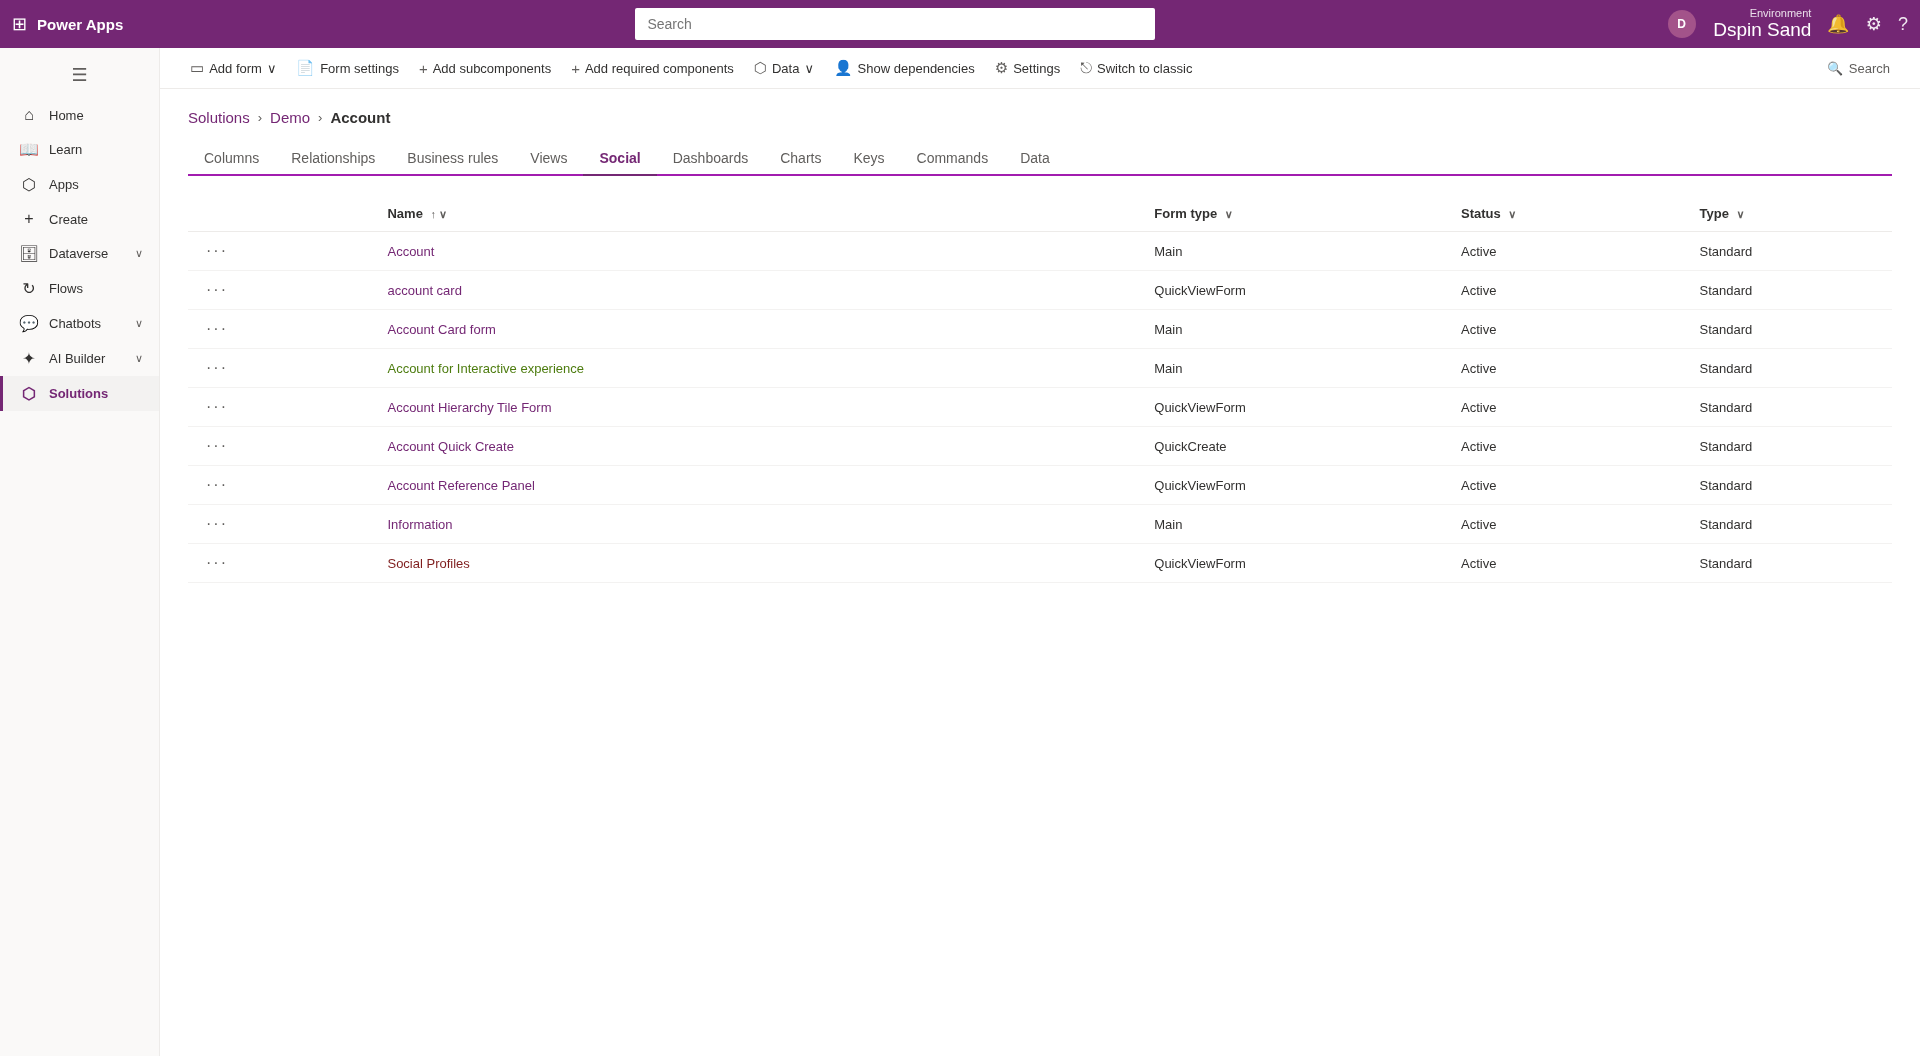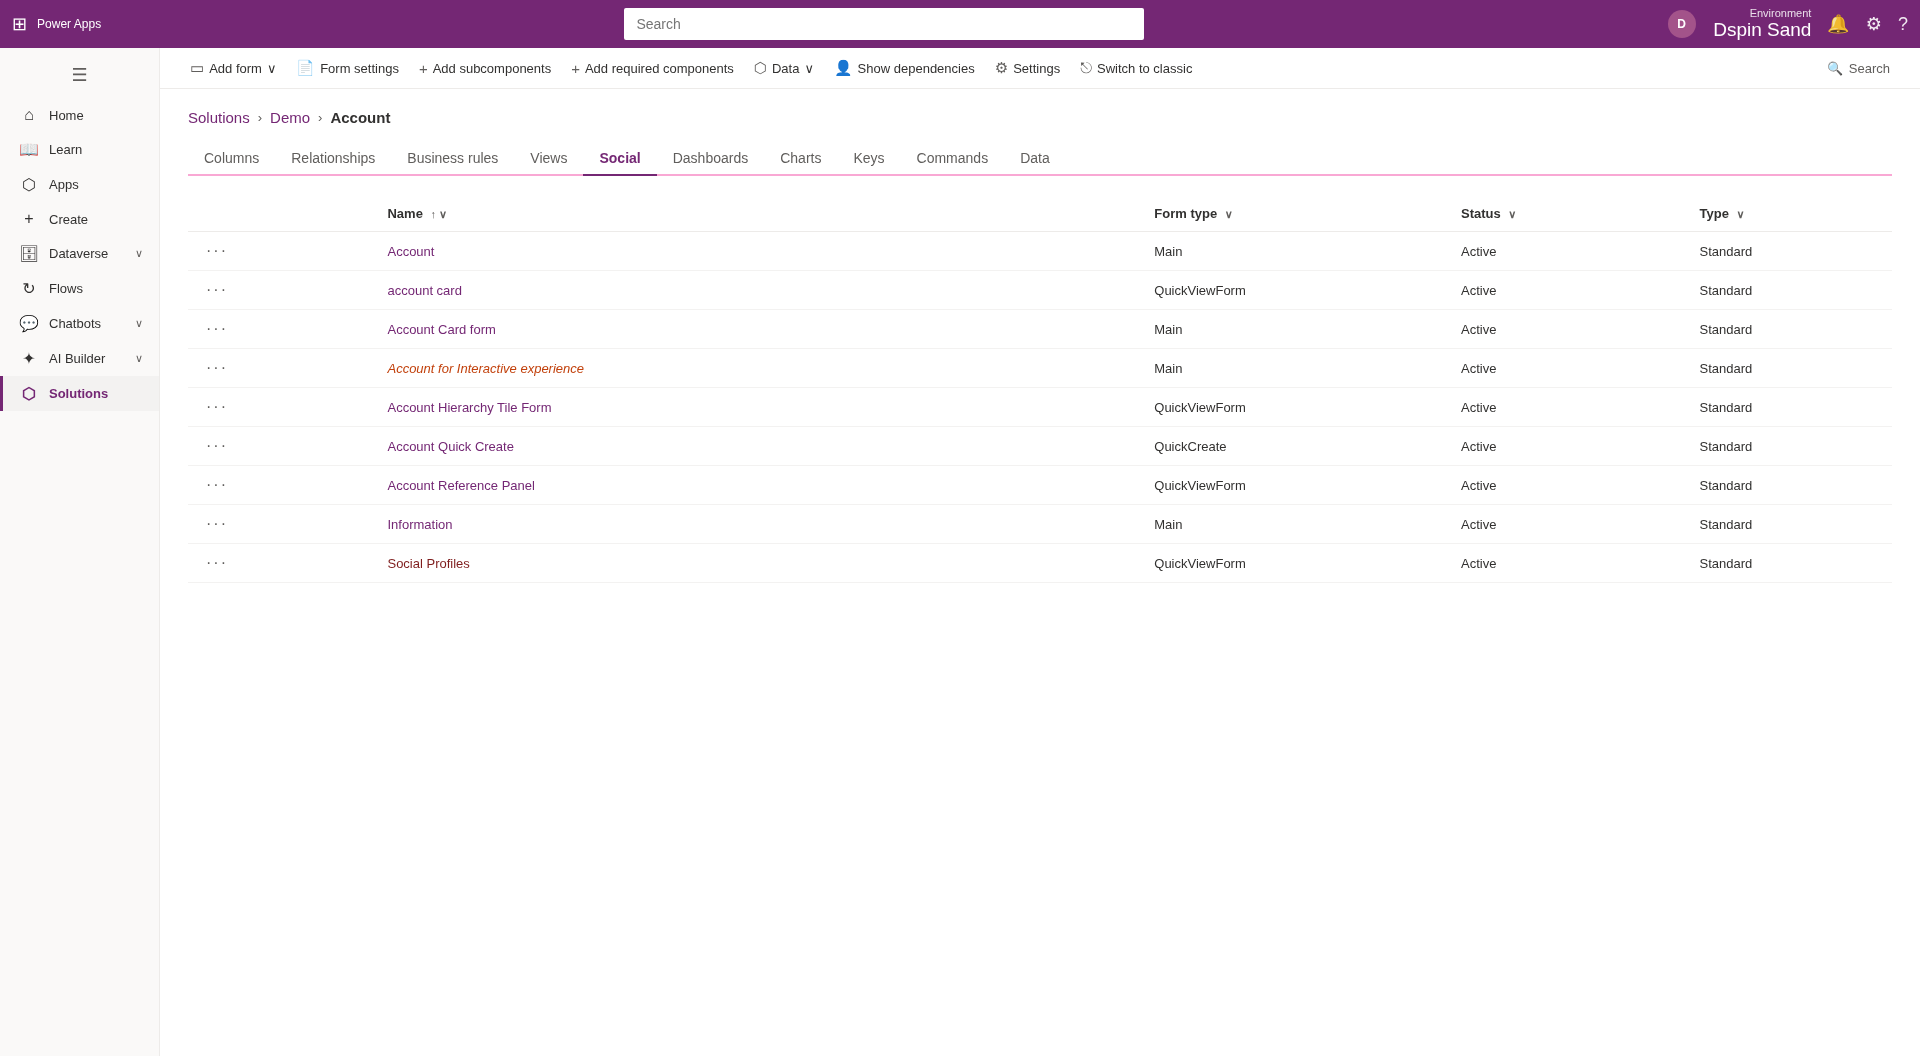--- a/index.html
+++ b/index.html
@@ -9,21 +9,21 @@
     .top-nav {
       background: #742774;
       display: flex;
       align-items: center;
       height: 48px;
       padding: 0 12px;
       gap: 8px;
       flex-shrink: 0;
     }
     .top-nav-left { display: flex; align-items: center; gap: 10px; flex: 0 0 auto; }
-    .top-nav-logo { color: #fff; font-size: 12px; font-weight: 400; white-space: nowrap; }
+    .top-nav-logo { color: #fff; font-size: 15px; font-weight: 700; white-space: nowrap; }
     .top-nav-grid-icon { color: #fff; font-size: 18px; cursor: pointer; }
     .top-nav-search {
       flex: 1;
       display: flex;
       justify-content: center;
     }
     .top-nav-search input {
       width: 520px;
       height: 32px;
       border: none;
@@ -140,21 +140,21 @@
       margin-bottom: 16px;
     }
     .breadcrumb a { color: #742774; text-decoration: none; cursor: pointer; }
     .breadcrumb-sep { color: #605e5c; font-size: 13px; }
     .breadcrumb-current { color: #323130; font-weight: 600; font-size: 15px; }
 
     
     .tabs {
       display: flex;
       gap: 0;
-      border-bottom: 2px solid #f9a8d4;
+      border-bottom: 2px solid #a21caf;
       margin-bottom: 20px;
     }
     .tab {
       padding: 8px 16px;
       cursor: pointer;
       font-size: 14px;
       color: #605e5c;
       border-bottom: 2px solid transparent;
       margin-bottom: -2px;
     }
@@ -369,21 +369,21 @@
     </td>
     <td class="name-col" style="color:#742774;cursor:pointer;">Account Card form</td>
     <td class="form-type-col">Main</td>
     <td class="status-col">Active</td>
     <td class="type-col">Standard</td>
   </tr>
             <tr>
     <td class="actions-col">
       <span class="row-actions">···</span>
     </td>
-    <td class="name-col" style="color:#c2410c;cursor:pointer;font-style:italic;">Account for Interactive experience</td>
+    <td class="name-col" style="color:#4d7c0f;cursor:pointer;">Account for Interactive experience</td>
     <td class="form-type-col">Main</td>
     <td class="status-col">Active</td>
     <td class="type-col">Standard</td>
   </tr>
             <tr>
     <td class="actions-col">
       <span class="row-actions">···</span>
     </td>
     <td class="name-col" style="color:#742774;cursor:pointer;">Account Hierarchy Tile Form</td>
     <td class="form-type-col">QuickViewForm</td>

